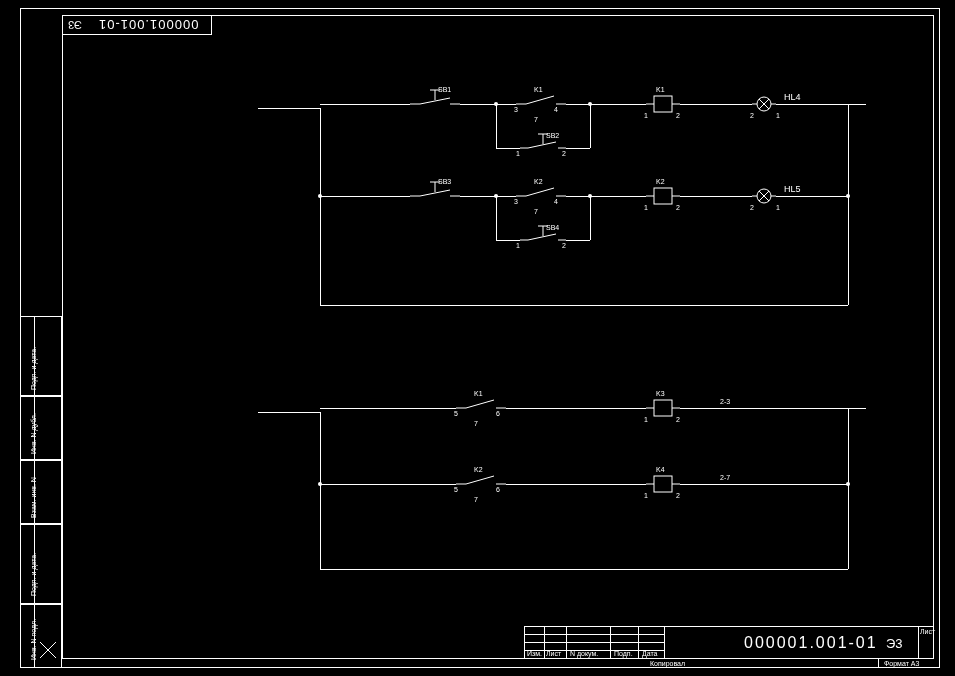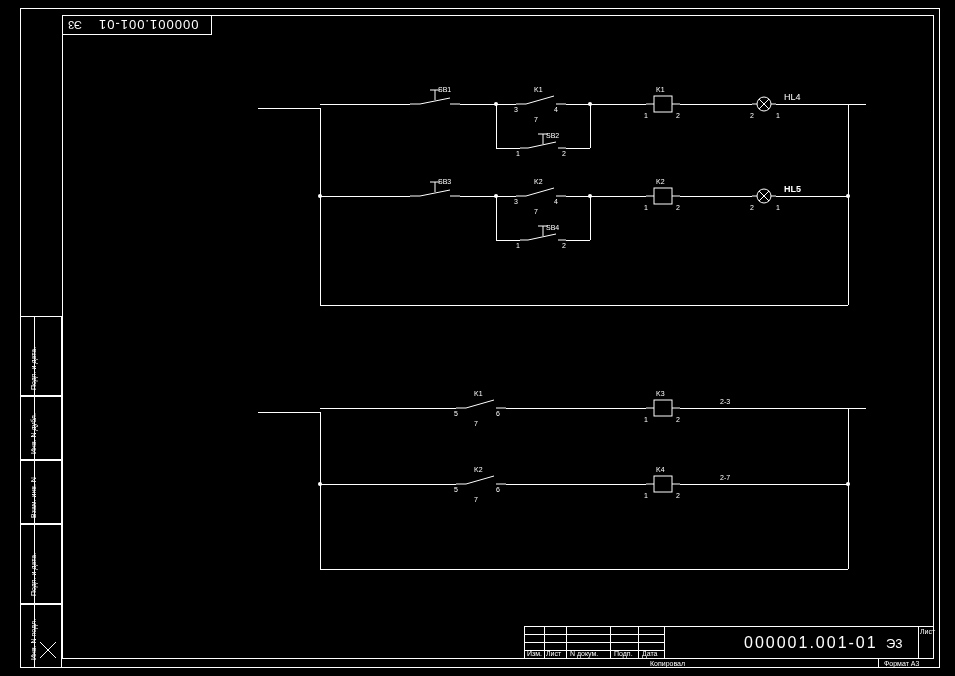--- a/index.html
+++ b/index.html
@@ -191,21 +191,21 @@
 <div class="hline" style="left:680px; top:196px; width:72px;"></div>
 <div class="sym" style="left:752px; top:188px;">
 <svg width="24" height="16">
       <circle cx="12" cy="8" r="7" fill="none" stroke="#fff"></circle>
       <line x1="7" y1="3" x2="17" y2="13" stroke="#fff"></line>
       <line x1="17" y1="3" x2="7" y2="13" stroke="#fff"></line>
       <line x1="0" y1="8" x2="5" y2="8" stroke="#fff"></line>
       <line x1="19" y1="8" x2="24" y2="8" stroke="#fff"></line>
     </svg>
 </div>
-<span class="lbl" style="left:784px; top:184px;font-weight:bold;">HL5</span>
+<span class="lbl" style="left:784px; top:184px;">HL5</span>
 <span class="lbl small" style="left:750px; top:204px;">2</span>
 <span class="lbl small" style="left:776px; top:204px;">1</span>
 <div class="hline" style="left:776px; top:196px; width:72px;"></div>
 
 <div class="vline" style="left:496px; top:196px; height:44px;"></div>
 <div class="vline" style="left:590px; top:196px; height:44px;"></div>
 <div class="hline" style="left:496px; top:240px; width:24px;"></div>
 <div class="hline" style="left:566px; top:240px; width:24px;"></div>
 <div class="sym" style="left:520px; top:224px;">
 <svg width="46" height="20">

